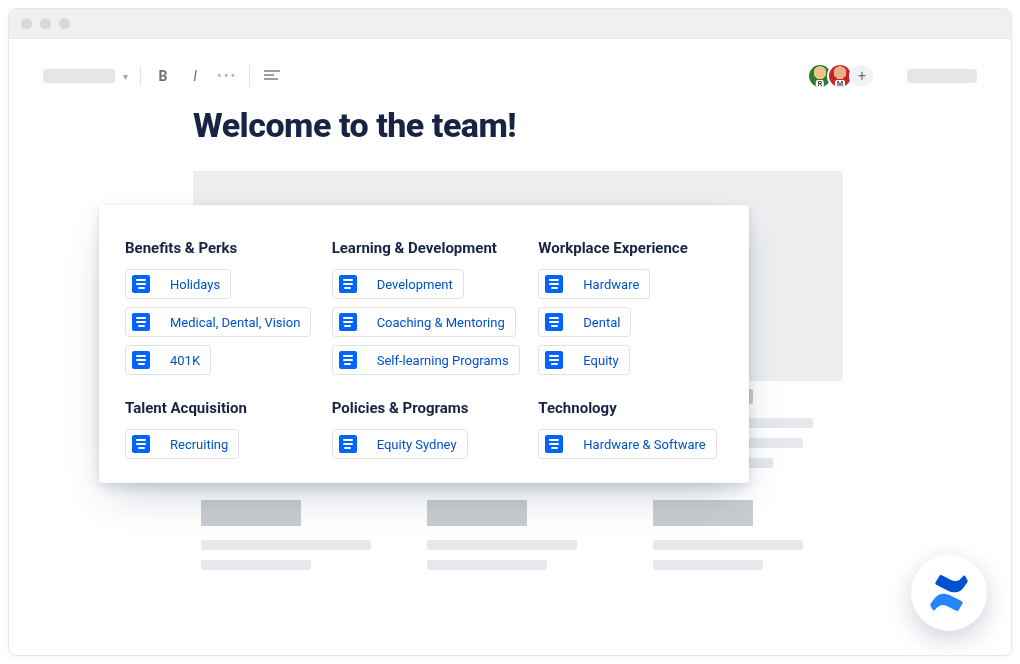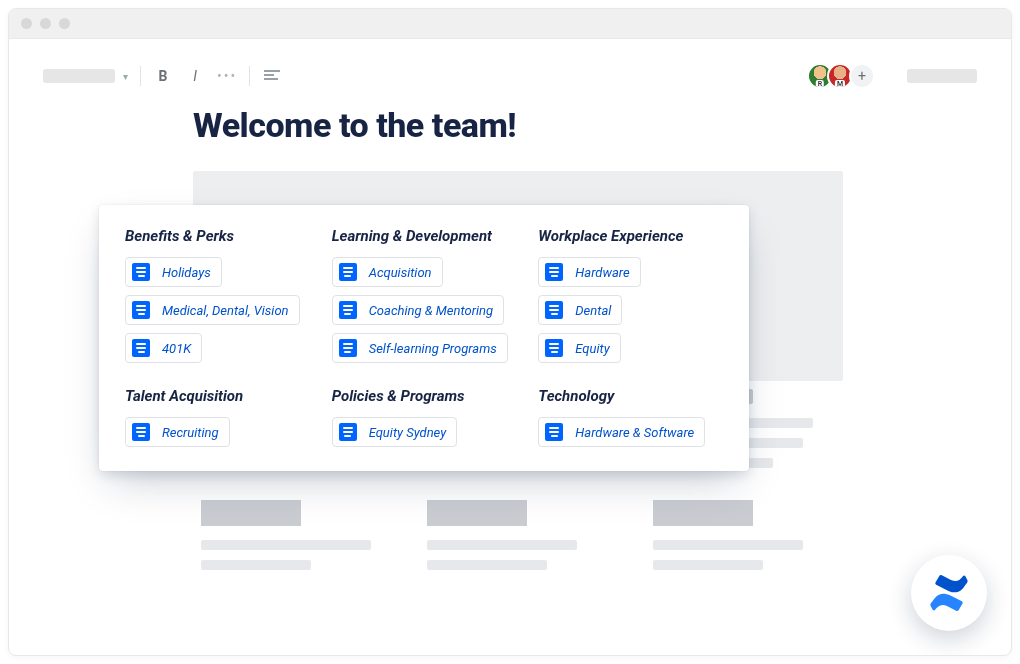--- a/index.html
+++ b/index.html
@@ -91,35 +91,34 @@
 
   
   .card {
     position:absolute;
     top: 196px;
     left: 90px;
     width: 650px;
     background:#fff;
     border-radius:4px;
     box-shadow: 0 0 0 1px rgba(0,0,0,0.02), 0 18px 40px -12px rgba(9,30,66,0.25), 0 4px 12px rgba(9,30,66,0.12);
-    padding: 22px 22px 24px 26px;
-    font-style: italic;
+    padding: 34px 22px 24px 26px;
   }
   .card-grid {
     display:grid;
     grid-template-columns: repeat(3, 1fr);
     column-gap: 18px;
     row-gap: 24px;
   }
   .col-title {
     font-size:15px; font-weight:700; color:#172444; margin-bottom:12px;
   }
   .chips { display:flex; flex-direction:column; gap:8px; align-items:flex-start; }
   .chip {
-    display:inline-flex; align-items:center; gap:12px;
+    display:inline-flex; align-items:center; gap:20px;
     border:1px solid #dfe1e6; border-radius:4px; background:#fff;
     padding:5px 10px 5px 6px;
     font-size:13px; color:#0052cc; cursor:pointer;
   }
   .doc-icon {
     width:18px; height:18px; background:#0065ff; border-radius:2px;
     display:flex; flex-direction:column; justify-content:center; align-items:center; gap:2px;
     flex-shrink:0;
   }
   .doc-icon i { display:block; width:10px; height:2px; background:#fff; border-radius:1px; }
@@ -258,21 +257,21 @@
         </div>
         <div>
           <div class="col-title">Learning &amp; Development</div>
           <div class="chips">
             <div class="chip">
               <span class="doc-icon">
                 <i></i>
                 <i></i>
                 <i></i>
               </span>
-              <span>Acquisition</span>
+              <span>Development</span>
             </div>
             <div class="chip">
               <span class="doc-icon">
                 <i></i>
                 <i></i>
                 <i></i>
               </span>
               <span>Coaching &amp; Mentoring</span>
             </div>
             <div class="chip">

